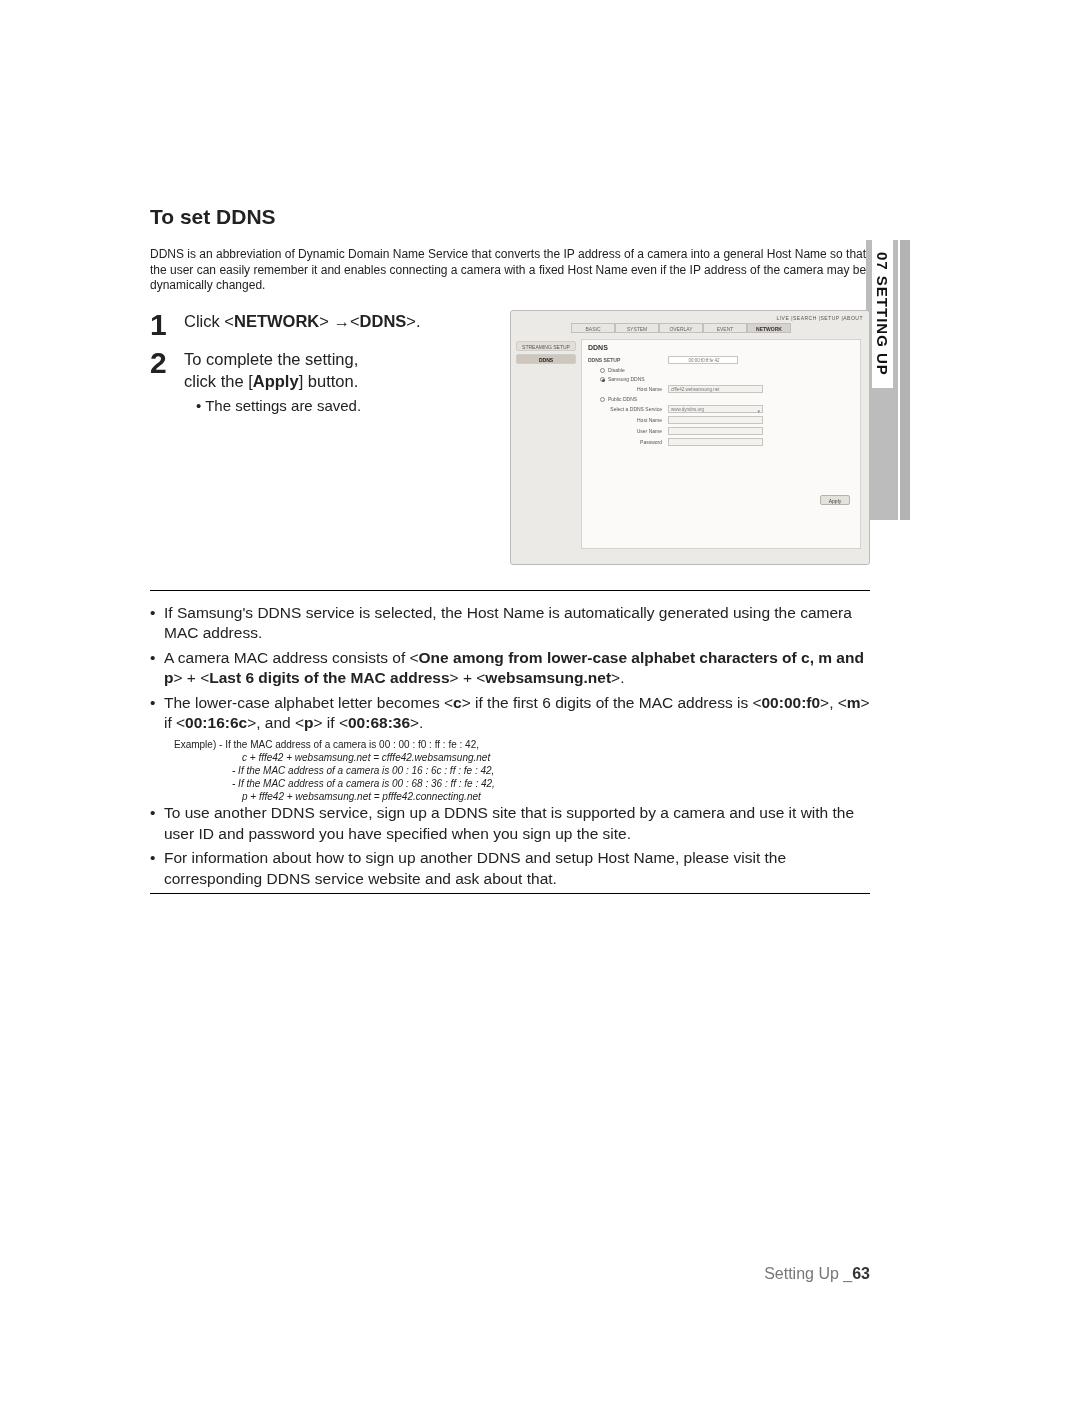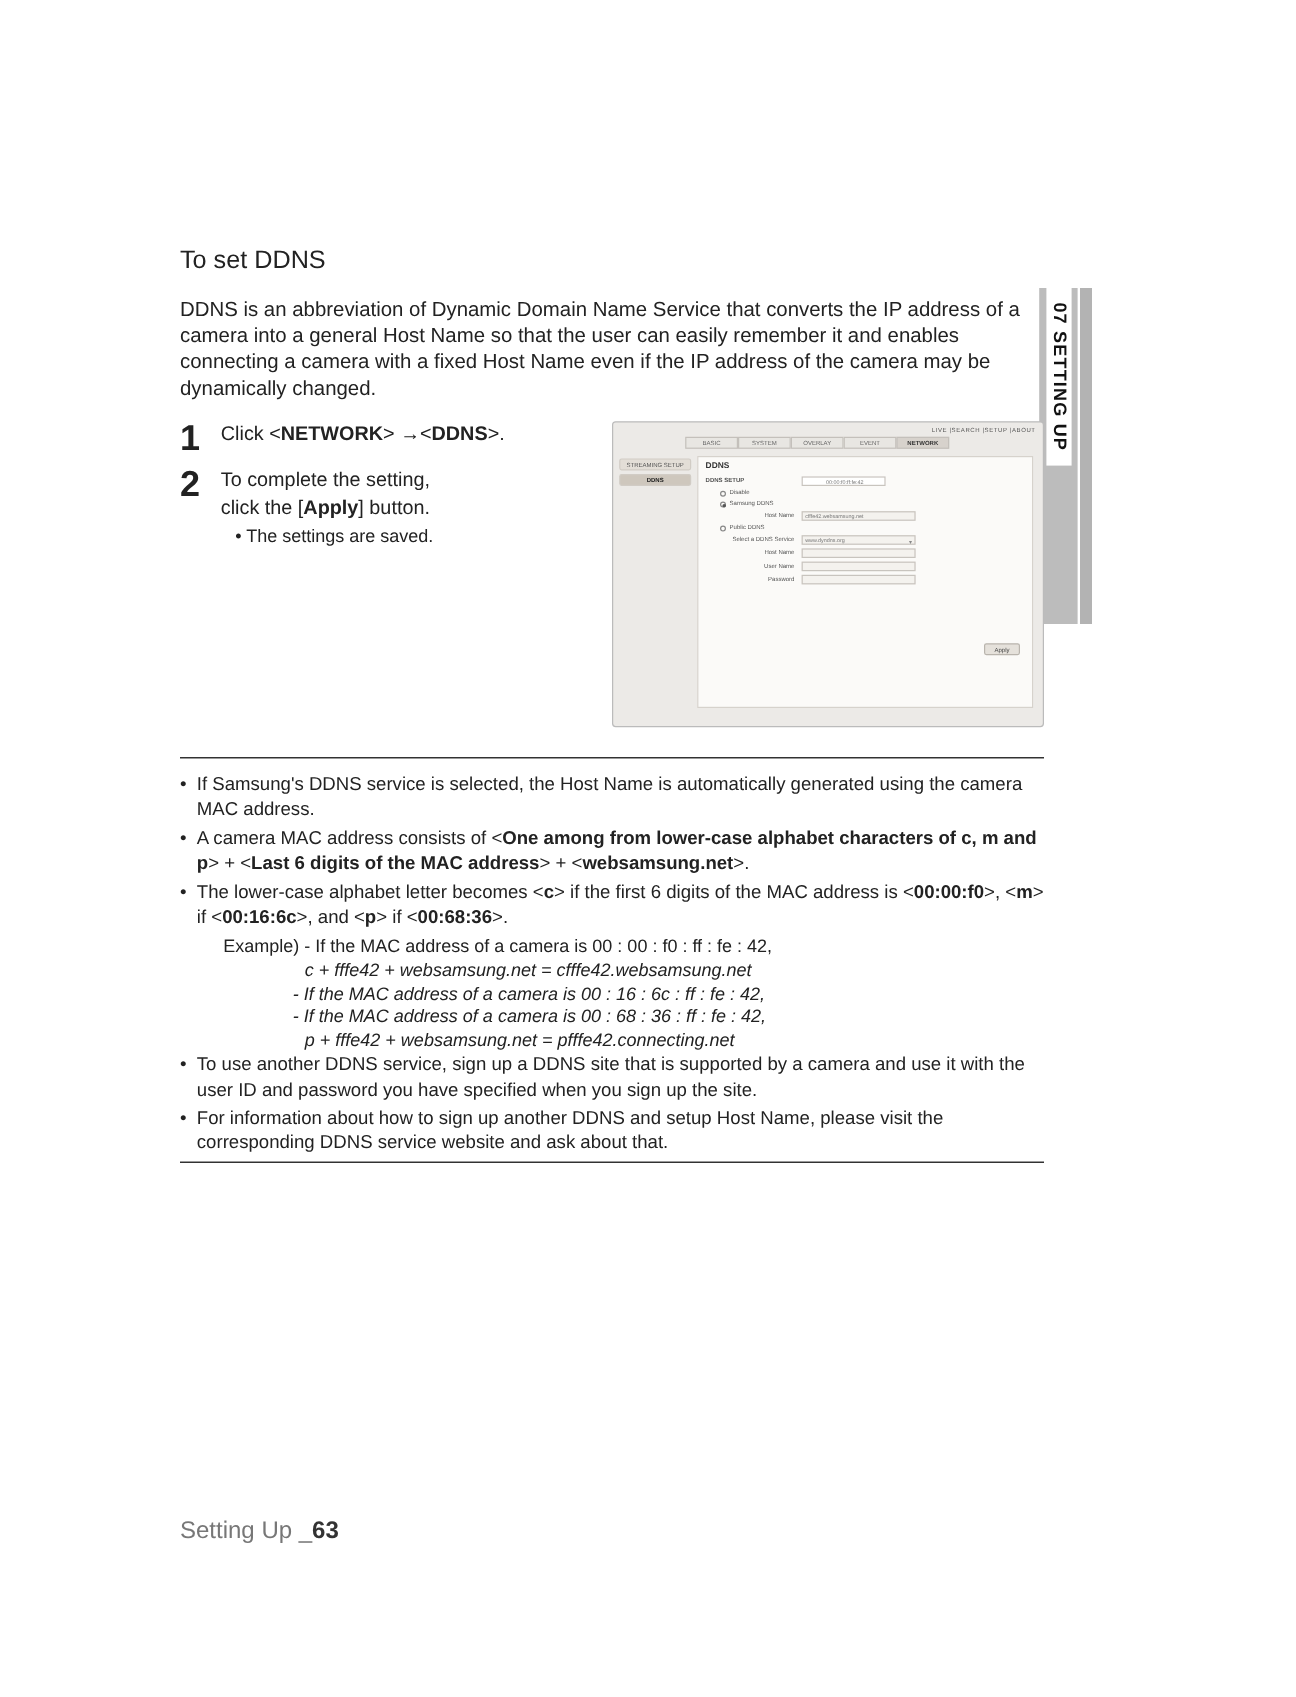--- a/index.html
+++ b/index.html
@@ -45,25 +45,25 @@
   .right-strip {
     position: absolute;
     right: 170px;
     top: 240px;
     width: 10px;
     height: 280px;
     background: #b3b3b3;
   }
   h2.section-title {
     font-size: 21px;
-    font-weight: normal;
+    font-weight: bold;
     margin-bottom: 18px;
   }
   p.intro {
-    font-size: 17px;
+    font-size: 12px;
     line-height: 1.3;
     margin-bottom: 16px;
     width: 720px;
   }
   .steps-area {
     position: relative;
     min-height: 260px;
   }
   .step {
     display: flex;
@@ -218,28 +218,29 @@
     width: 720px;
     font-size: 15.5px;
     line-height: 1.32;
   }
   .notes > .note-item {
     display: flex;
     margin-bottom: 4px;
   }
   .note-item .nb { width: 14px; flex:none; }
   .note-item .nc { flex:1; }
-  .example-block { margin-left: 36px; font-size: 15px;}
+  .example-block { margin-left: 24px; font-size: 10px;}
   .ex-indent { margin-left: 68px; font-style: italic; }
   .footer {
     position: absolute;
     left: 150px;
     width: 720px;
     top: 1265px;
-    font-size: 20px;
+    text-align: right;
+    font-size: 16px;
     color: #777;
   }
   .footer .pg { font-weight: bold; color:#333;}
   .footer-hr{
     border:none;border-top:1px solid #000;
     width:720px;margin-top:4px;margin-bottom:30px;
   }
 </style>
 </head>
 <body>

